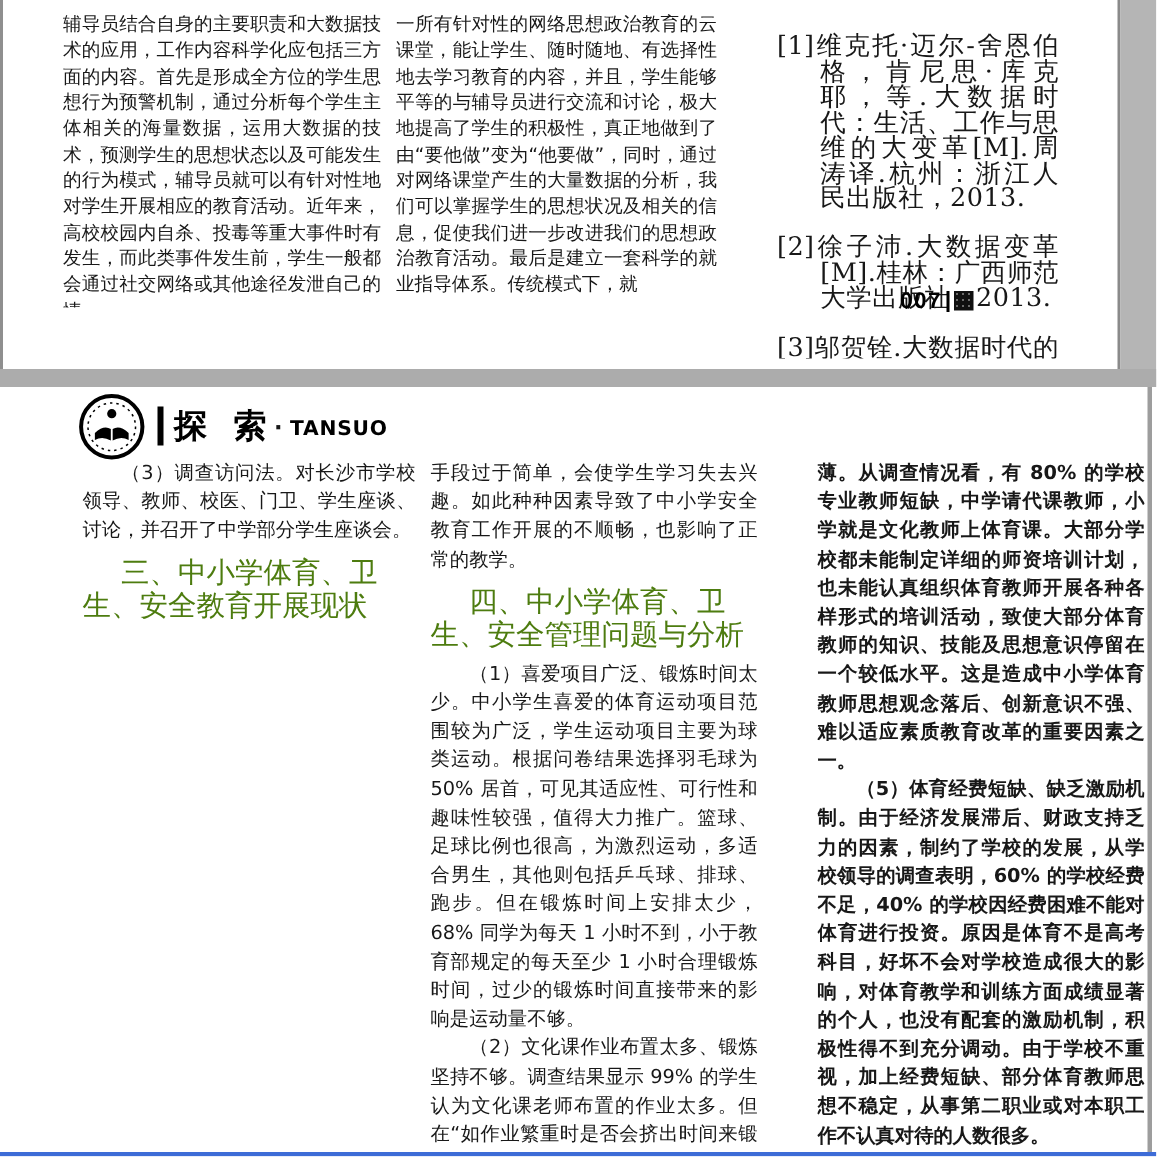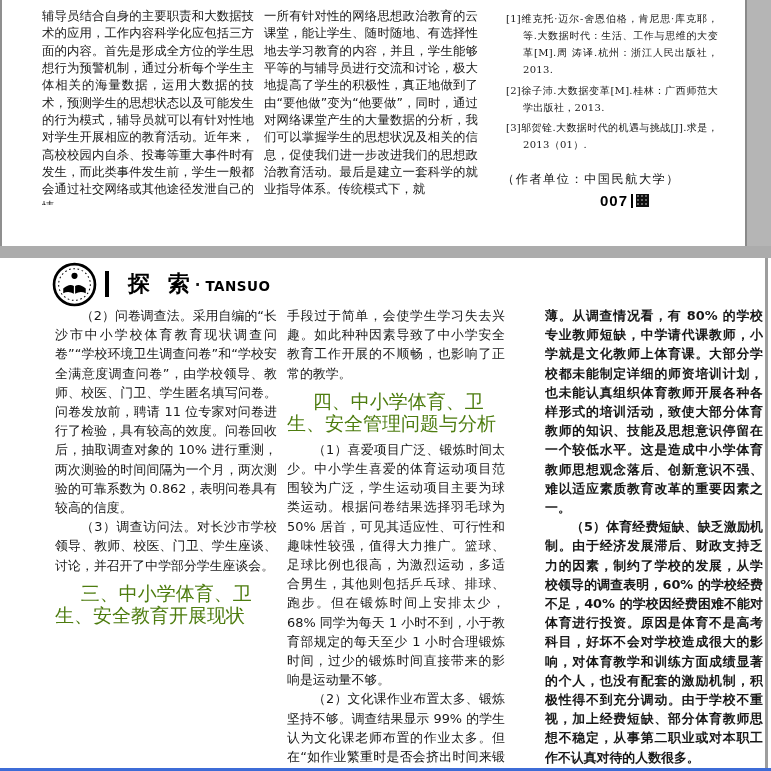--- a/index.html
+++ b/index.html
@@ -10,41 +10,41 @@
   .page1{position:absolute;left:0;top:0;width:747px;height:246px;background:#fff;
          border-left:2px solid #8f8f8f;border-right:2px solid #8a8a8a;box-sizing:border-box;}
   .gray-strip{position:absolute;left:747px;top:0;width:24px;height:258px;background:#b5b5b5;}
   .band{position:absolute;left:0;top:246px;width:771px;height:12px;background:#acacac;}
 
   .p1c{position:absolute;top:7px;overflow:hidden;}
   .p1c1{left:40px;width:212px;height:198px;}
   .p1c2{left:262px;width:214px;height:198px;}
   .p1c3{left:500px;width:220px;height:232px;}
   .body1{font-size:12.4px;line-height:17.35px;text-align:justify;text-justify:inter-ideograph;margin:0;}
-  .ref{font-family:"DejaVu Serif","Liberation Serif",serif;font-size:10px;line-height:16.9px;
-       margin:4px;padding-left:1.7em;text-indent:-1.7em;text-align:justify;letter-spacing:.3px;}
+  .ref{font-family:"DejaVu Serif","Liberation Serif",serif;font-size:17px;line-height:16.9px;
+       margin:16px;padding-left:1.7em;text-indent:-1.7em;text-align:justify;letter-spacing:.3px;}
   .author{font-family:"DejaVu Serif","Liberation Serif",serif;font-size:12.2px;
           margin:17px 2px 0 0;letter-spacing:1.5px;}
 
   .pagenum-wrap{position:absolute;left:598px;top:192px;display:flex;align-items:center;gap:3px;}
   .pagenum{font-family:Liberation Sans, sans-serif;font-weight:bold;font-size:15px;
            letter-spacing:1px;color:#000;text-align:center;}
   .pn-bar{width:2px;height:14px;background:#000;}
   .pn-box{width:13px;height:13px;background:#101010;
           background-image:radial-gradient(#6a6a6a 1px,transparent 1px);background-size:4px 4px;}
 
   
   .page2{position:absolute;left:0;top:258px;width:771px;height:513px;background:#fff;overflow:hidden;}
   .page2-right-line{position:absolute;left:765px;top:258px;width:3px;height:510px;background:#9d9d9d;}
   .blue-line{position:absolute;left:0;top:768px;width:771px;height:3px;background:#3d6cd7;}
 
   .masthead{position:absolute;left:52px;top:2px;height:48px;display:flex;align-items:center;}
   .logo{width:45px;height:45px;display:inline-block;}
   .mast-bar{width:4px;height:26px;background:#000;margin:0 7px 0 8px;}
-  .mast-cn{font-size:22px;font-weight:900;letter-spacing:5px;color:#000;margin-left:12px;}
+  .mast-cn{font-size:22px;font-weight:900;letter-spacing:5px;color:#000;}
   .mast-dot{font-size:15px;font-weight:900;margin:2px 5px 0 0;}
   .mast-en{font-size:13.5px;font-weight:800;letter-spacing:.5px;margin-top:3px;color:#000;text-align:center;}
 
   .p2c{position:absolute;top:48px;height:460px;overflow:hidden;}
   .p2c1{left:55px;width:222px;}
   .p2c2{left:287px;width:218px;}
   .p2c3{left:545px;width:218px;font-weight:bold;}
   .body2{font-size:12.9px;line-height:19.2px;text-align:justify;text-justify:inter-ideograph;margin:0;}
   .ind{text-indent:2em;}
   .sec-heading{font-size:19px;font-weight:400;line-height:22.5px;margin:7px 0 5px 0;
@@ -90,21 +90,20 @@
           <path d="M33 26 Q 27 20.5 22.6 23.5 L 22.6 31 Q 28 27.8 33 30.6 Z" fill="#000"></path>
         </svg>
       </span>
       <span class="mast-bar"></span>
       <span class="mast-cn">探 索</span>
       <span class="mast-dot">·</span>
       <span class="mast-en">TANSUO</span>
     </header>
 
     <div class="p2c p2c1">
-      <p class="body2 ind">（2）问卷调查法。采用自编的“长沙市中小学校体育教育现状调查问卷”“学校环境卫生调查问卷”和“学校安全满意度调查问卷”，由学校领导、教师、校医、门卫、学生匿名填写问卷。问卷发放前，聘请 11 位专家对问卷进行了检验，具有较高的效度。问卷回收后，抽取调查对象的 10% 进行重测，两次测验的时间间隔为一个月，两次测验的可靠系数为 0.862，表明问卷具有较高的信度。</p>
       <p class="body2 ind">（3）调查访问法。对长沙市学校领导、教师、校医、门卫、学生座谈、讨论，并召开了中学部分学生座谈会。</p>
       <h3 class="sec-heading">三、中小学体育、卫生、安全教育开展现状</h3>
 
     </div>
 
     <div class="p2c p2c2">
       <p class="body2">手段过于简单，会使学生学习失去兴趣。如此种种因素导致了中小学安全教育工作开展的不顺畅，也影响了正常的教学。</p>
       <h3 class="sec-heading">四、中小学体育、卫生、安全管理问题与分析</h3>
       <p class="body2 ind">（1）喜爱项目广泛、锻炼时间太少。中小学生喜爱的体育运动项目范围较为广泛，学生运动项目主要为球类运动。根据问卷结果选择羽毛球为 50% 居首，可见其适应性、可行性和趣味性较强，值得大力推广。篮球、足球比例也很高，为激烈运动，多适合男生，其他则包括乒乓球、排球、跑步。但在锻炼时间上安排太少，68% 同学为每天 1 小时不到，小于教育部规定的每天至少 1 小时合理锻炼时间，过少的锻炼时间直接带来的影响是运动量不够。</p>
       <p class="body2 ind">（2）文化课作业布置太多、锻炼坚持不够。调查结果显示 99% 的学生认为文化课老师布置的作业太多。但在“如作业繁重时是否会挤出时间来锻炼”的问题上，有 86% 的同学选择会，只有 14% 的同学仍持“以学习为主，牺牲活动时间奋战在书本的海洋</p>

